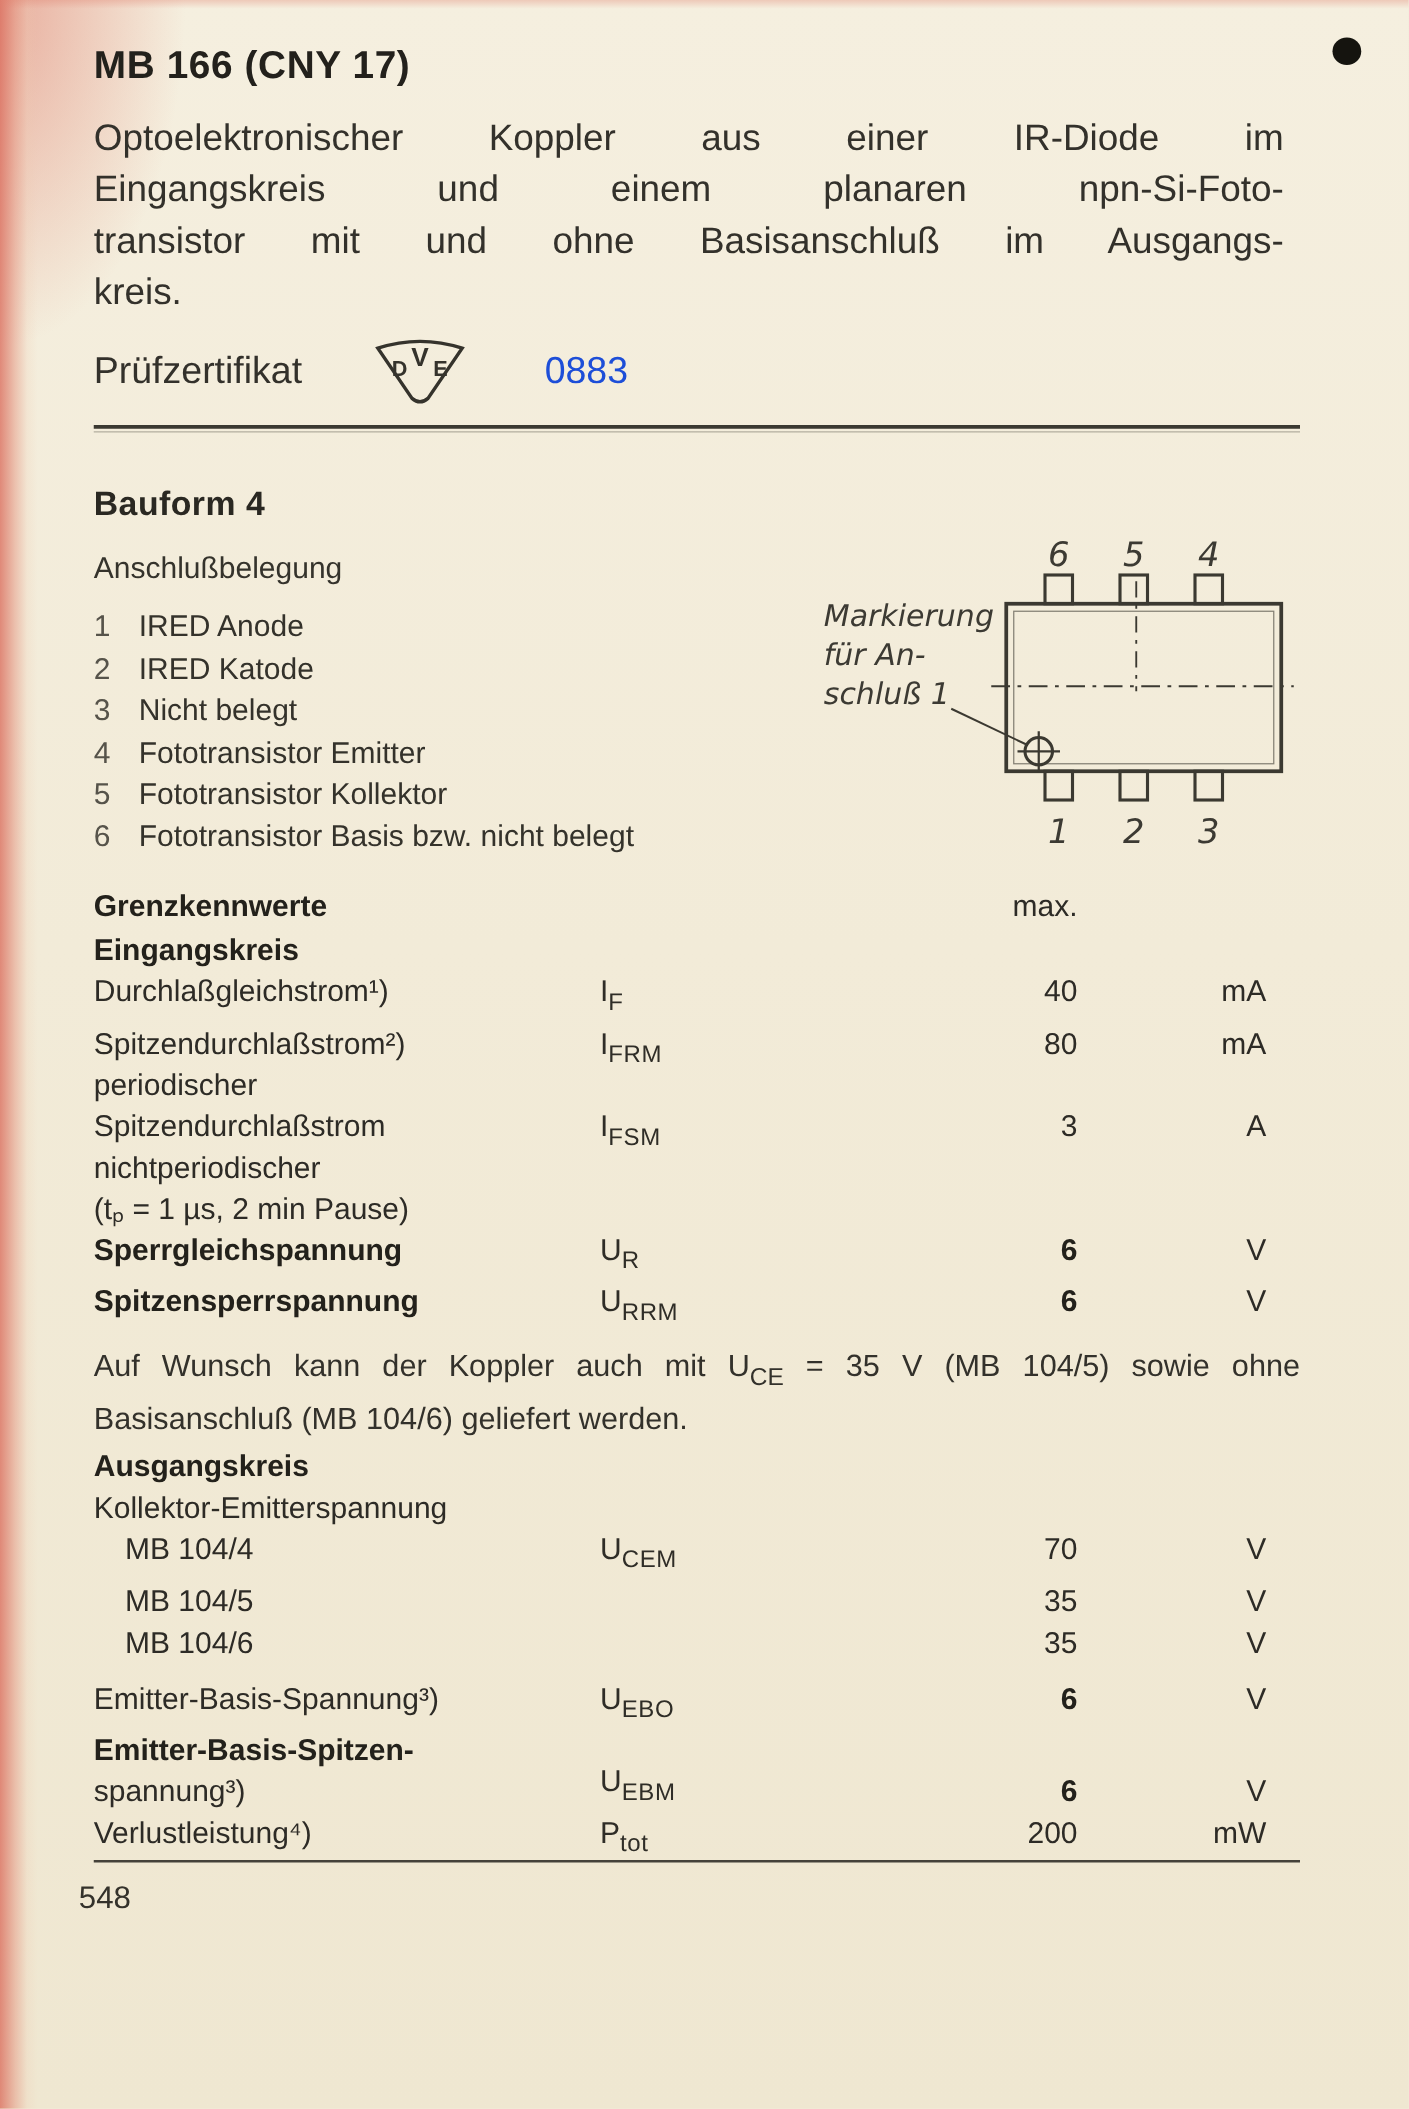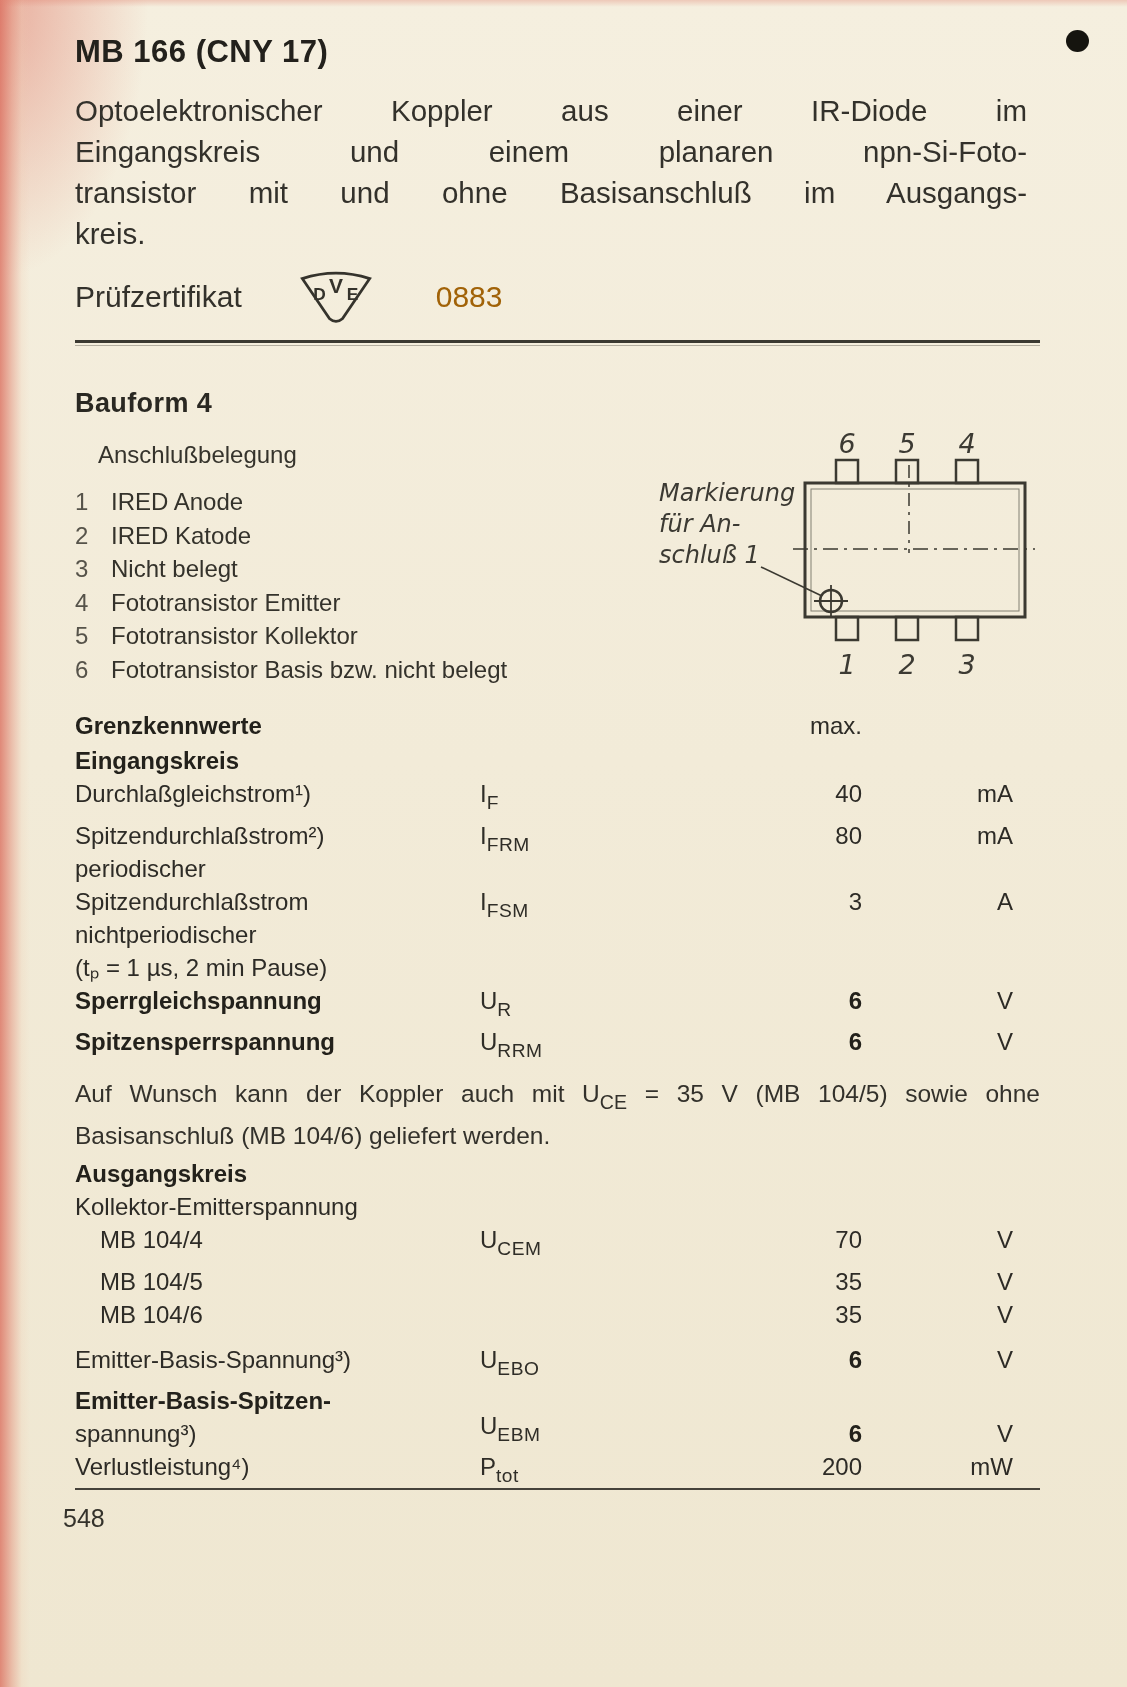--- a/index.html
+++ b/index.html
@@ -26,27 +26,27 @@
   .content { position:absolute; left:75px; top:34px; width:965px; }
 
   .title { font-size:31px; font-weight:700; letter-spacing:0.5px; color:#23211c; }
 
   .intro { margin-top:20px; width:952px; font-size:29.5px; line-height:41px; color:#33312b; }
   .intro .jline { text-align:justify; text-align-last:justify; }
 
   .certrow { margin-top:12px; display:flex; align-items:center; height:62px; }
   .certrow .cert-label { font-size:30px; color:#33312b;text-align:right; }
   .certrow .vde { margin-left:52px; }
-  .certrow .cert-number { margin-left:58px; font-size:30px; color:#a16207; }
+  .certrow .cert-number { margin-left:58px; font-size:30px; color:#1d4ed8; }
 
   .rule1 { margin-top:12px; width:965px; height:3px; background:#3b3931; }
   .rule1b { margin-top:2px; width:965px; height:1px; background:rgba(59,57,49,0.35); }
 
   .bauform { margin-top:42px; font-size:27px; font-weight:600; color:#2a2822; letter-spacing:0.4px; }
-  .anschluss { margin-top:22px; font-size:24px; color:#35332c;margin-left:23px; }
+  .anschluss { margin-top:22px; font-size:24px; color:#35332c; }
 
   .pinout-section { position:relative; margin-top:16px; height:212px; }
   .pin-row { display:flex; font-size:24px; line-height:33.5px; color:#34322b; }
   .pin-row .num { width:24px; color:#56534a; }
   .pin-row .plabel { padding-left:12px; }
 
   .pkg-wrap { position:absolute; right:-25px; top:-58px; width:420px; height:258px; }
   svg text.pinnum { font-family:"DejaVu Sans", sans-serif; font-style:italic; font-size:27px; fill:#3c3a33; }
   svg text.marklbl { font-family:"DejaVu Sans", sans-serif; font-style:italic; font-size:24px; fill:#3c3a33; }
 

